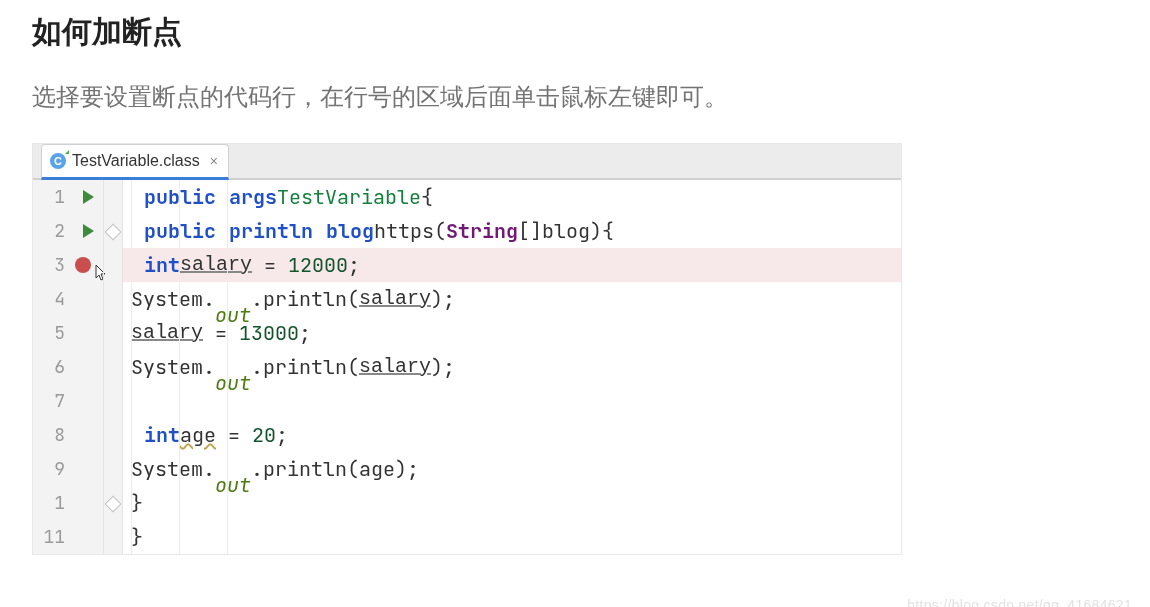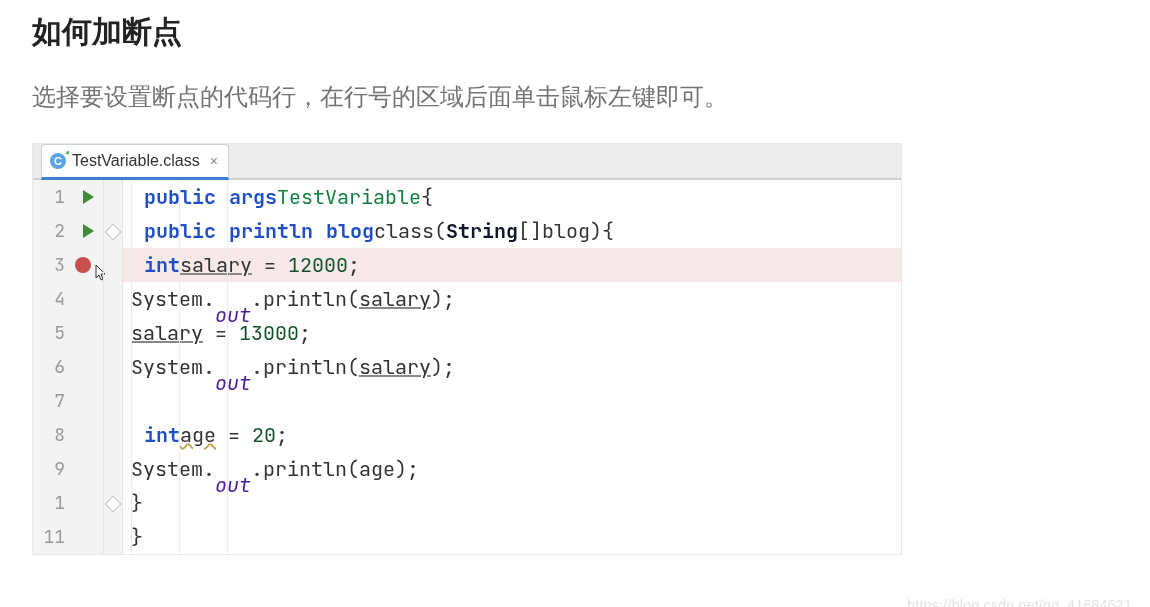--- a/index.html
+++ b/index.html
@@ -165,27 +165,27 @@
     height: 34px;
     padding-left: 8px;
     white-space: pre;
     display: flex;
     align-items: center;
   }
   .cline.hl {
     background: #f7e9e9;
   }
   .kw   { color: #2050c8; font-weight: 600; padding-left: 13px; }
-  .type { color: #0f172a; font-weight: 600; }
+  .type { color: #701a75; font-weight: 600; }
   .cls  { color: #15803d; }
   .ident{ color: #333; }
-  .field{ color: #4c1d95; font-style: italic; margin-top: 31px; }
+  .field{ color: #4d7c0f; font-style: italic; margin-top: 31px; }
   .num  { color: #14532d; }
   .punct{ color: #333; }
-  .under{ text-decoration: underline; text-decoration-color: #888; }
+  .under{ text-decoration: underline; text-decoration-color: #888; font-family: Liberation Mono, monospace; }
   .wave { text-decoration: underline wavy #bfa44a; }
 
   
   .cursor {
     position: absolute;
     left: 0px;
     width: 14px; height: 18px;
     pointer-events: none;
   }
 
@@ -276,21 +276,21 @@
         </div>
       </div>
 
       <div class="code">
         <span class="guide g1"></span>
           <span class="guide g2"></span>
           <span class="guide g3"></span>
 
         <div class="cline"><span class="kw">public</span> <span class="kw">args</span> <span class="cls">TestVariable</span> <span class="punct">{</span></div>
 
-        <div class="cline">    <span class="kw">public</span> <span class="kw">println</span> <span class="kw">blog</span> <span class="ident">class</span><span class="punct">(</span><span class="type">String</span><span class="punct">[]</span> <span class="ident">blog</span><span class="punct">)</span> <span class="punct">{</span></div>
+        <div class="cline">    <span class="kw">public</span> <span class="kw">println</span> <span class="kw">blog</span> <span class="ident">https</span><span class="punct">(</span><span class="type">String</span><span class="punct">[]</span> <span class="ident">blog</span><span class="punct">)</span> <span class="punct">{</span></div>
 
         <div class="cline hl">        <span class="kw">int</span> <span class="ident under">salary</span><span class="punct"> = </span><span class="num">12000</span><span class="punct">;</span></div>
 
         <div class="cline">        <span class="ident">System</span><span class="punct">.</span><span class="field">out</span><span class="punct">.</span><span class="ident">println</span><span class="punct">(</span><span class="ident under">salary</span><span class="punct">)</span><span class="punct">;</span></div>
 
         <div class="cline">        <span class="ident under">salary</span><span class="punct"> = </span><span class="num">13000</span><span class="punct">;</span></div>
 
         <div class="cline">        <span class="ident">System</span><span class="punct">.</span><span class="field">out</span><span class="punct">.</span><span class="ident">println</span><span class="punct">(</span><span class="ident under">salary</span><span class="punct">)</span><span class="punct">;</span></div>
 
         <div class="cline"><span></span></div>

